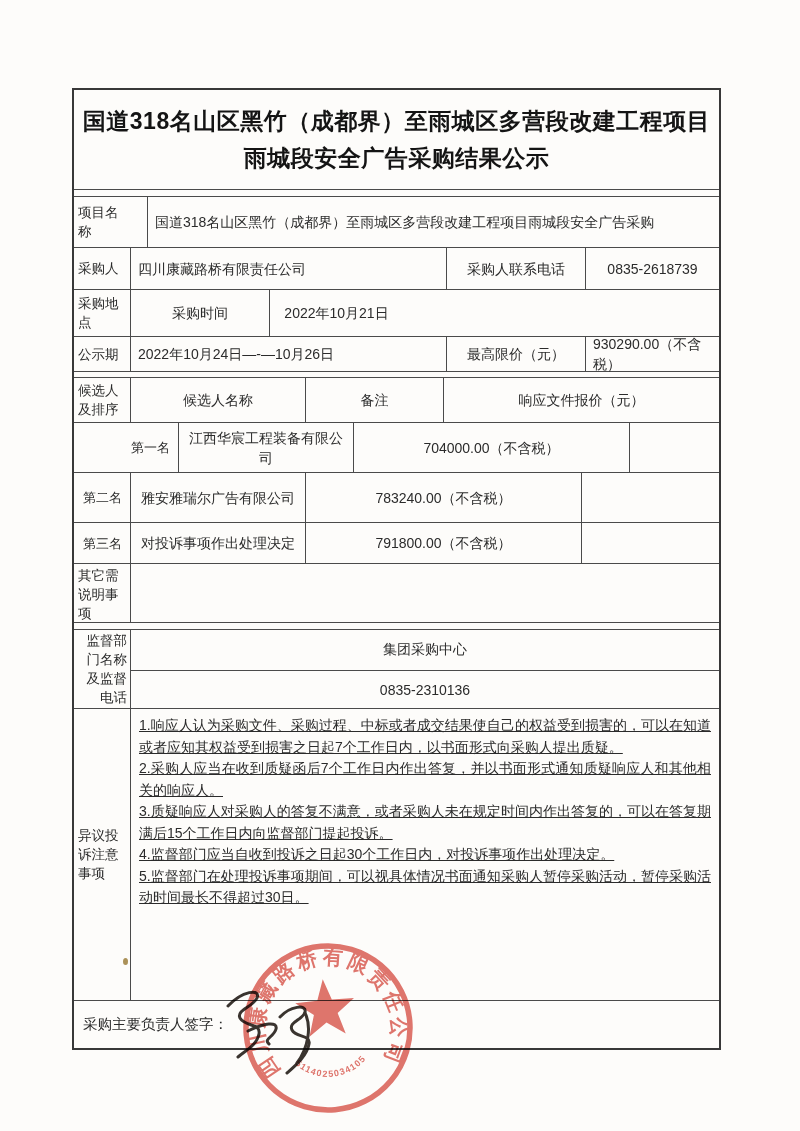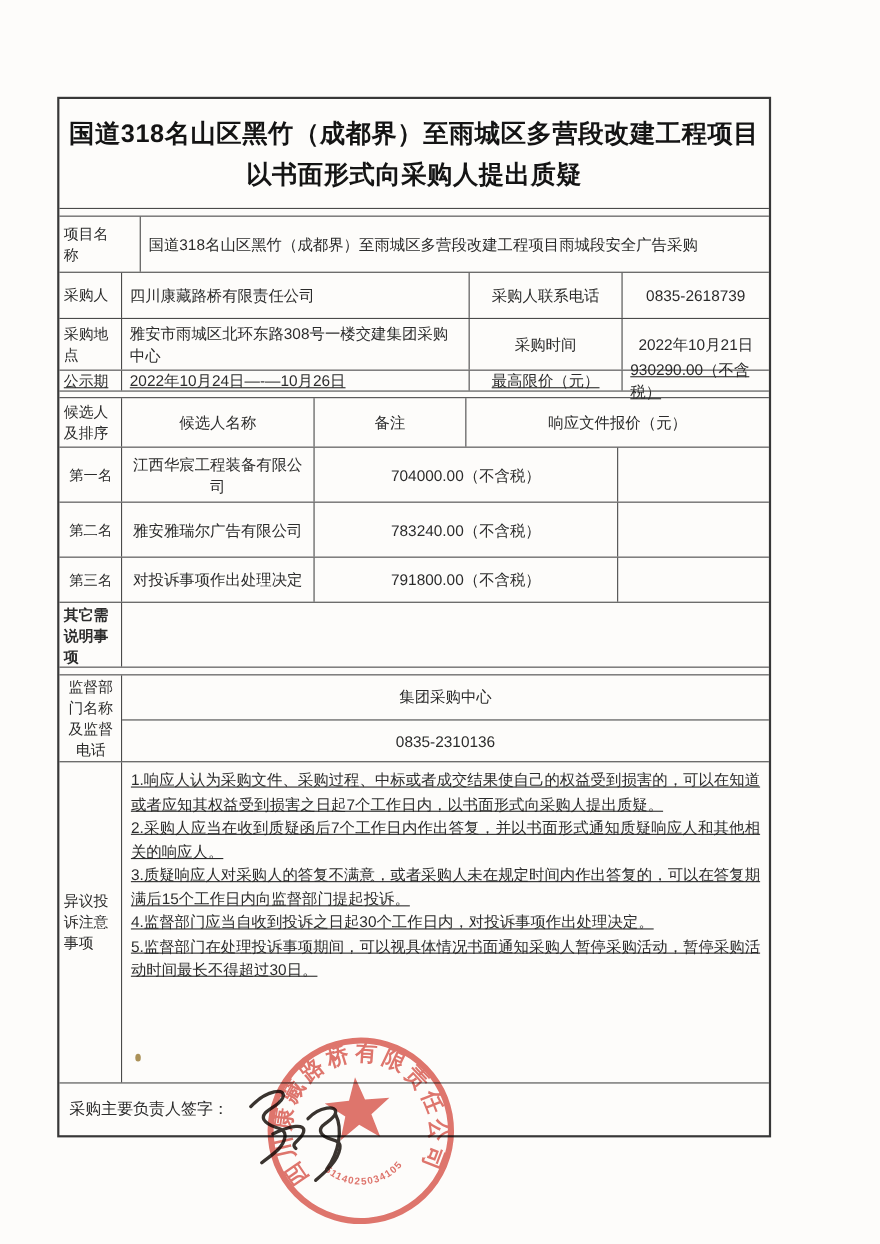--- a/index.html
+++ b/index.html
@@ -8,21 +8,21 @@
     position:relative;
     background:#fdfcfa;
     font-family:"Liberation Sans", sans-serif;
     color:#2b2b2b;
     overflow:hidden;
   }
   :root { --line:#4a4a4a; }
 
   .doc {
     position:absolute;
-    left:52px; top:88px;
+    left:72px; top:88px;
     width:649px;
     border:2px solid #383838;
     background:transparent;
   }
   .row { display:flex; border-top:1.5px solid var(--line); }
   .row.no-top { border-top:none; }
   .b-bot { border-bottom:1.5px solid var(--line); }
   .gap { height:6px; }
   .gap.sm { height:5px; }
 
@@ -36,26 +36,26 @@
     height:100px;
     border-bottom:1.5px solid var(--line);
     flex-direction:column; align-items:center; justify-content:center;
     font-size:23px; font-weight:bold; color:#141414;
     letter-spacing:.5px; line-height:37px; text-align:center;
   }
 
   .h-project   { height:51px;gap:17px; }
   .h-purchaser { height:42px; }
   .h-location  { height:47px; }
-  .h-publicity { height:20px;text-decoration:underline; }
+  .h-publicity { height:36px; }
   .h-candhead  { height:45px; }
-  .h-cand1 { height:50px; }
+  .h-cand1 { height:50px;padding-left:48px; }
   .h-cand2 { height:50px; }
   .h-cand3 { height:41px; }
-  .h-other { height:60px;font-weight:bold; }
+  .h-other { height:60px; }
   .h-superv { height:79px; }
   .h-dispute { height:292px; }
   .h-sign { height:48px; }
 
   .w-phone-lab { width:139px; flex:none; }
   .w-phone-val { width:134px; flex:none; }
   .w-cname { width:175px; flex:none; }
   .w-cprice { width:276px; flex:none; }
 
   .superv-content { flex:1; display:flex; flex-direction:column; border-left:1.5px solid var(--line); }
@@ -93,40 +93,39 @@
     background:#8f6d22; opacity:.75;
   }
 </style>
 </head>
 <body>
 
 <div class="doc">
 
   <div class="row no-top title-row">
     <div>国道318名山区黑竹（成都界）至雨城区多营段改建工程项目</div>
-    <div>以书面形式向采购人提出质疑</div>
+    <div>雨城段安全广告采购结果公示</div>
   </div>
 
   <div class="gap"></div>
 
   <div class="row h-project">
     <div class="c lab">项目名称</div>
     <div class="c fill">国道318名山区黑竹（成都界）至雨城区多营段改建工程项目雨城段安全广告采购</div>
   </div>
 
   <div class="row h-purchaser">
     <div class="c lab">采购人</div>
     <div class="c fill">四川康藏路桥有限责任公司</div>
     <div class="c w-phone-lab ctr">采购人联系电话</div>
     <div class="c w-phone-val ctr">0835-2618739</div>
   </div>
 
   <div class="row h-location">
     <div class="c lab">采购地点</div>
-    <div class="c fill">雅安市雨城区北环东路308号一楼交建集团采购中心</div>
     <div class="c w-phone-lab ctr">采购时间</div>
     <div class="c w-phone-val ctr">2022年10月21日</div>
   </div>
 
   <div class="row h-publicity b-bot">
     <div class="c lab">公示期</div>
     <div class="c fill">2022年10月24日—-—10月26日</div>
     <div class="c w-phone-lab ctr">最高限价（元）</div>
     <div class="c w-phone-val">930290.00（不含税）</div>
   </div>
@@ -162,21 +161,21 @@
   </div>
 
   <div class="row h-other b-bot">
     <div class="c lab" style="align-items:flex-start">其它需说明事项</div>
     <div class="c fill"></div>
   </div>
 
   <div class="gap"></div>
 
   <div class="row h-superv">
-    <div class="c lab ctr" style="text-align:center">监督部门名称及监督电话</div>
+    <div class="c lab ctr" style="text-align:right">监督部门名称及监督电话</div>
     <div class="superv-content">
       <div class="sub">集团采购中心</div>
       <div class="sub">0835-2310136</div>
     </div>
   </div>
 
   <div class="row h-dispute">
     <div class="c lab">异议投诉注意事项</div>
     <div class="dispute-body">
       <p>1.响应人认为采购文件、采购过程、中标或者成交结果使自己的权益受到损害的，可以在知道或者应知其权益受到损害之日起7个工作日内，以书面形式向采购人提出质疑。</p>

